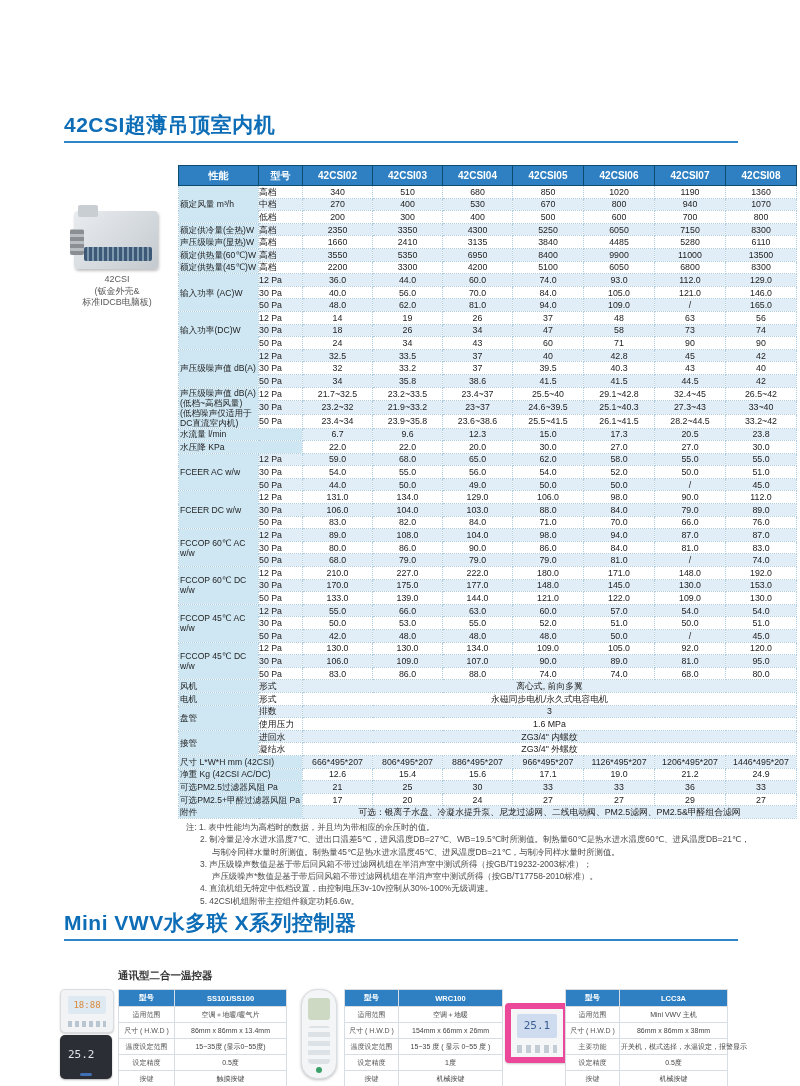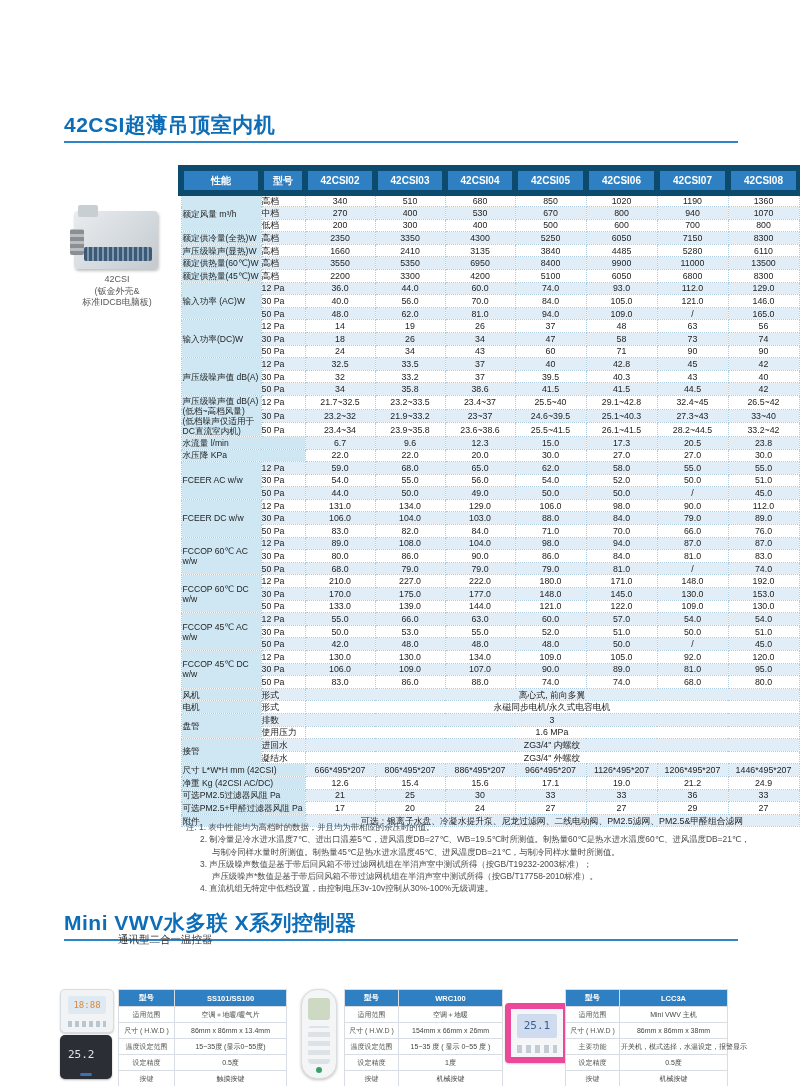--- a/index.html
+++ b/index.html
@@ -16,36 +16,36 @@
     border-radius:4px;box-shadow:1px 2px 3px rgba(0,0,0,.25);}
   .unit-photo .vent{position:absolute;left:10px;right:6px;bottom:8px;height:14px;background:repeating-linear-gradient(90deg,#3c5a78 0 3px,#7e98ad 3px 5px);border-radius:2px;}
   .unit-photo .pipes{position:absolute;left:-4px;top:18px;width:14px;height:26px;background:repeating-linear-gradient(0deg,#8b8f94 0 4px,#b9bec2 4px 7px);border-radius:2px;}
   .unit-photo .topbox{position:absolute;left:4px;top:-6px;width:20px;height:12px;background:#c9ced2;border-radius:2px;}
   .unit-caption{position:absolute;left:52px;top:233px;width:130px;text-align:center;font-size:9px;color:#5a5a5a;line-height:11.5px;}
 
   
   #spec-table-wrap{position:absolute;left:178px;top:124px;width:618px;}
   table.spec{border-collapse:collapse;table-layout:fixed;width:618px;}
   table.spec td,table.spec th{border:1px dotted #aecde0;overflow:hidden;}
-  table.spec thead th{background:#2e80c2;color:#ffffff;font-size:10px;font-weight:bold;height:19px;border:6px solid #0c4a6e;padding:0;}
+  table.spec thead th{background:#2e80c2;color:#ffffff;font-size:10px;font-weight:bold;height:19px;border:1px solid #0c4a6e;padding:0;}
   table.spec .lbl{background:#cfe7f3;color:#1e1e1e;font-size:8.6px;padding:0 1px;line-height:10px;white-space:pre-line;}
   table.spec .sub{font-size:8.8px;text-align:left;color:#222;padding:0;line-height:10px;}
   table.spec .val{font-size:8.8px;text-align:center;color:#222;padding:0;line-height:10px;}
   table.spec tbody tr{height:12.6px;}
   table.spec tbody tr.alt td.sub,table.spec tbody tr.alt td.val{background:#e2eef7;}
   table.spec tbody tr td.sub,table.spec tbody tr td.val{background:#ffffff;}
   table.spec tbody tr.alt td.sub,table.spec tbody tr.alt td.val{background:#e2eef7;}
 
   
   #notes{position:absolute;left:186px;top:780px;width:600px;font-size:8.4px;color:#4a4a4a;line-height:12.3px;}
   #notes .n1{padding-left:14px;}
   #notes .n2{padding-left:26px;}
 
   
-  .sub-title{position:absolute;left:118px;top:892px;font-size:10.5px;font-weight:normal;color:#333;text-align:right;}
+  .sub-title{position:absolute;left:118px;top:928px;font-size:10.5px;font-weight:bold;color:#333;text-align:right;}
 
   .ctl-table{position:absolute;border-collapse:collapse;table-layout:fixed;}
   .ctl-table td,.ctl-table th{border:1px solid #d7dde2;}
   .ctl-table thead th{background:#2e80c2;color:#fff;font-size:7.5px;font-weight:bold;height:16px;padding:0;}
   .ctl-table td{font-size:7px;color:#444;text-align:center;height:15px;padding:0 1px;background:#fff;white-space:nowrap;}
   .ctl-table td.k{color:#555;}
 
   
   .thermo-white{position:absolute;left:60px;top:948px;width:52px;height:42px;background:#f1f3f5;border:1px solid #d8dde1;border-radius:5px;box-shadow:0 1px 2px rgba(0,0,0,.2);}
   .thermo-white .lcd{position:absolute;left:7px;top:6px;right:7px;height:18px;background:#dfe9f2;border-radius:2px;color:#d98a3a;font-size:9px;text-align:center;line-height:18px;font-family:"DejaVu Sans Mono",monospace;}
@@ -595,20 +595,21 @@
     </table>
   </div>
 
   <div id="notes">
       <div class="">注: 1. 表中性能均为高档时的数据，并且均为带相应的余压时的值。</div>
       <div class="n1">2. 制冷量是冷水进水温度7℃、进出口温差5℃，进风温度DB=27℃、WB=19.5℃时所测值。制热量60℃是热水进水温度60℃、进风温度DB=21℃，</div>
       <div class="n2">与制冷同样水量时所测值。制热量45℃是热水进水温度45℃、进风温度DB=21℃，与制冷同样水量时所测值。</div>
       <div class="n1">3. 声压级噪声数值是基于带后回风箱不带过滤网机组在半消声室中测试所得（按GB/T19232-2003标准）；</div>
       <div class="n2">声压级噪声*数值是基于带后回风箱不带过滤网机组在半消声室中测试所得（按GB/T17758-2010标准）。</div>
       <div class="n1">4. 直流机组无特定中低档设置，由控制电压3v-10v控制从30%-100%无级调速。</div>
+      <div class="n1">5. 42CSI机组附带主控组件额定功耗6.6w。</div>
     </div>
 
   <div class="sec-title" style="top:868px;">Mini VWV水多联 X系列控制器</div>
   <div class="sec-rule" style="top:898px;"></div>
   <div class="sub-title">通讯型二合一温控器</div>
 
   <div class="thermo-white">
     <div class="lcd">18:88</div>
     <div class="keys"></div>
   </div>

